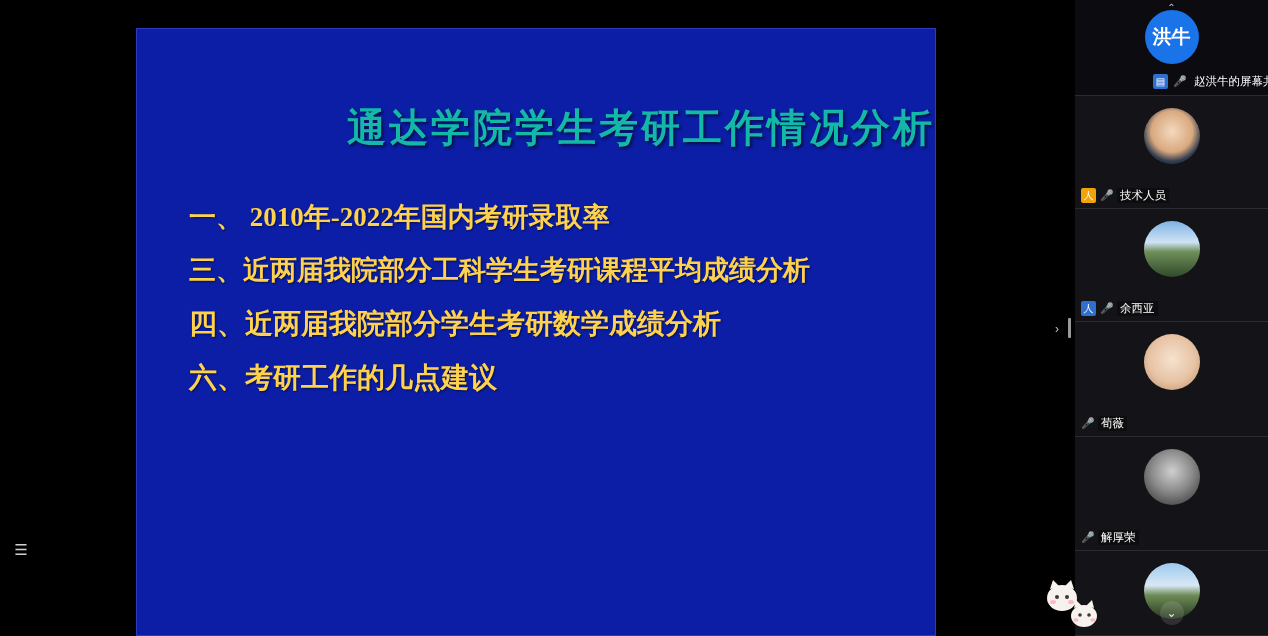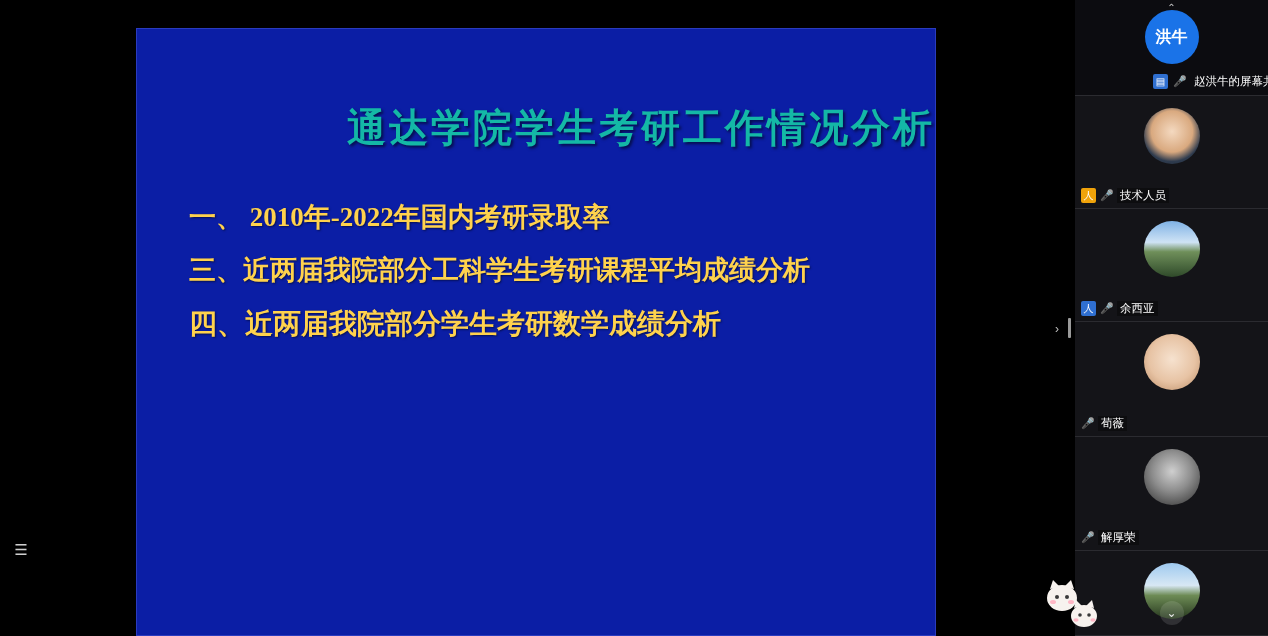--- a/index.html
+++ b/index.html
@@ -132,21 +132,21 @@
   .tile.t5 { height: 85px; }
 
   .avatar-circle {
     position: absolute;
     left: 50%; transform: translateX(-50%);
     top: 10px;
     width: 54px; height: 54px;
     border-radius: 50%;
     background: #1a73e8;
     color: #fff;
-    font-size: 16px;
+    font-size: 19px;
     font-weight: bold;
     line-height: 54px;
     text-align: center;
   }
   .avatar-photo {
     position: absolute;
     left: 50%; transform: translateX(-50%);
     top: 12px;
     width: 56px; height: 56px;
     border-radius: 50%;
@@ -235,20 +235,21 @@
 <div id="app">
 
   <div class="share-area">
 
     <div class="slide">
       <div class="slide-title">通达学院学生考研工作情况分析</div>
       <ul class="slide-list">
         <li class="item-1">一、 2010年-2022年国内考研录取率</li>
         <li class="item-3">三、近两届我院部分工科学生考研课程平均成绩分析</li>
         <li class="item-4">四、近两届我院部分学生考研数学成绩分析</li>
+        <li class="item-6">六、考研工作的几点建议</li>
       </ul>
     </div>
 
     <div class="left-menu-icon">☰</div>
 
     <div class="panel-collapse">›</div>
     <div class="panel-divider"></div>
 
   </div>
 

